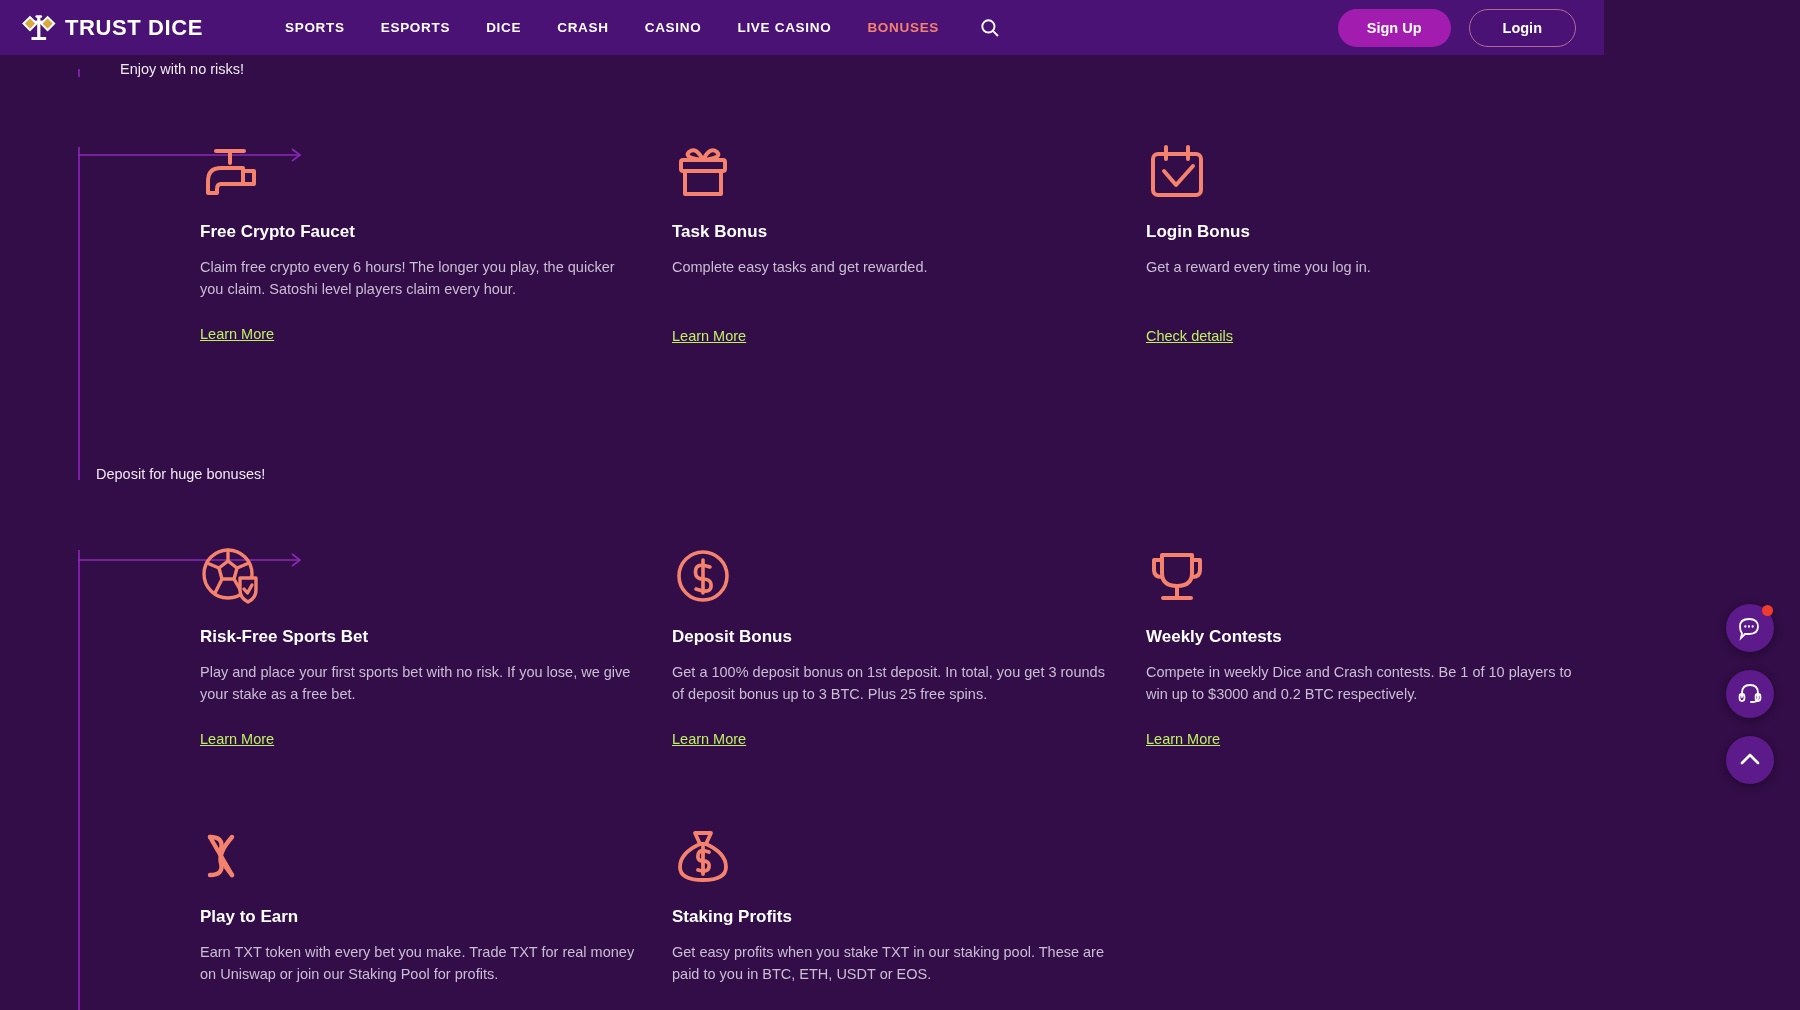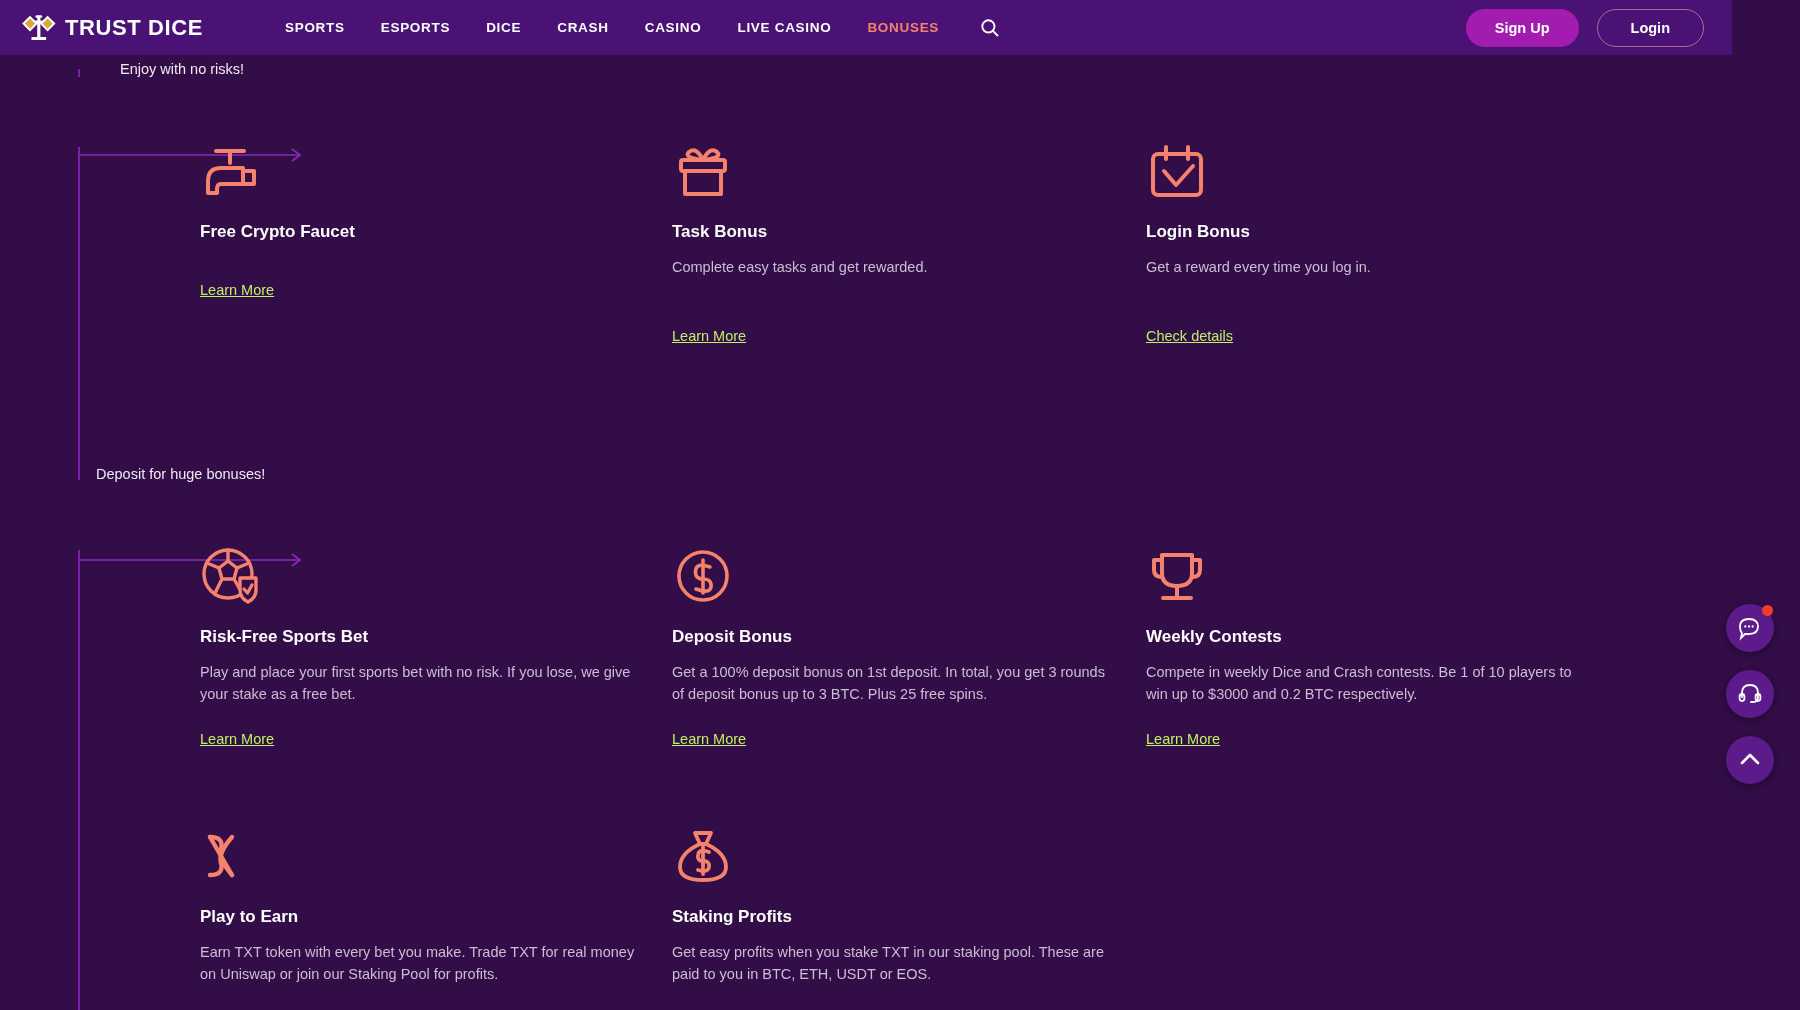--- a/index.html
+++ b/index.html
@@ -9,21 +9,21 @@
     height: 1010px;
     overflow: hidden;
     background: #320d47;
     font-family: "Liberation Sans", sans-serif;
   }
 
   
   .header {
     position: absolute;
     top: 0; left: 0;
-    width: 1732px;
+    width: 1604px;
     height: 55px;
     background: #4b1276;
     display: flex;
     align-items: center;
     z-index: 50;
   }
   .logo-wrap {
     display: flex;
     align-items: center;
     gap: 9px;
@@ -242,20 +242,21 @@
   </svg>
 
   <div class="card" style="left:200px; top:85px;">
     <svg class="card-icon" viewBox="0 0 62 62" fill="none" stroke="#f4826d" stroke-width="4" stroke-linecap="round" stroke-linejoin="round">
       <line x1="16" y1="11" x2="44" y2="11"></line>
       <line x1="30" y1="11" x2="30" y2="23"></line>
       <path d="M8 53 L8 41 Q8 28 21 28 L43 28 L43 44 L21 44 Q17 44 17 49 L17 53 Z"></path>
       <rect x="43" y="31" width="11" height="13"></rect>
     </svg>
     <div class="card-title">Free Crypto Faucet</div>
+    <div class="card-desc">Claim free crypto every 6 hours! The longer you play, the quicker you claim. Satoshi level players claim every hour.</div>
     <a class="card-link">Learn More</a>
   </div>
 
   <div class="card" style="left:672px; top:85px;">
     <svg class="card-icon" viewBox="0 0 62 62" fill="none" stroke="#f4826d" stroke-width="4" stroke-linecap="round" stroke-linejoin="round">
       <path d="M31 20 Q24 6 17 12 Q11 18 31 20"></path>
       <path d="M31 20 Q38 6 45 12 Q51 18 31 20"></path>
       <rect x="9" y="20" width="44" height="11" rx="2"></rect>
       <path d="M13 31 L13 54 L49 54 L49 31"></path>
     </svg>

